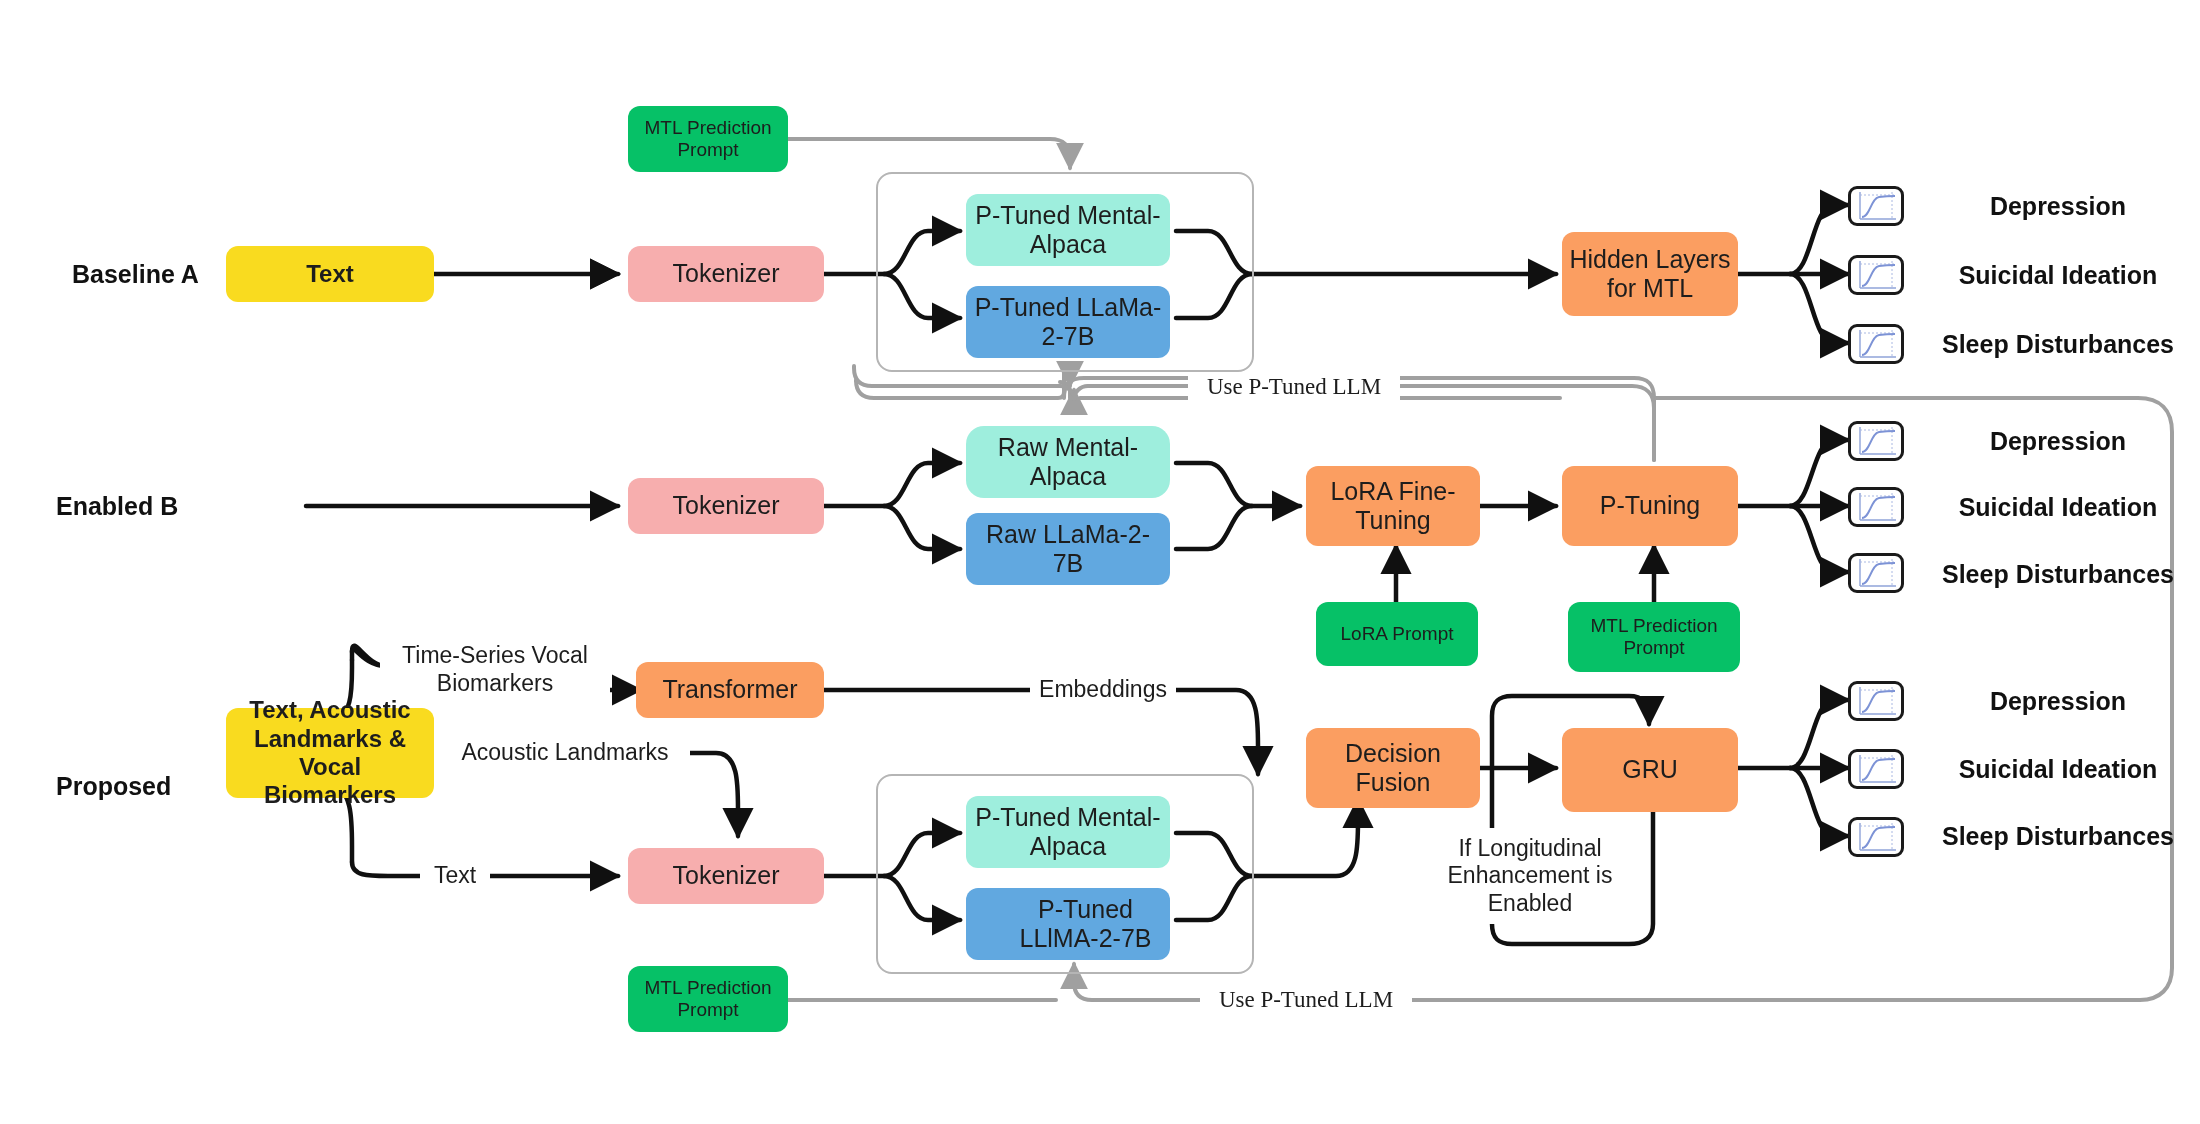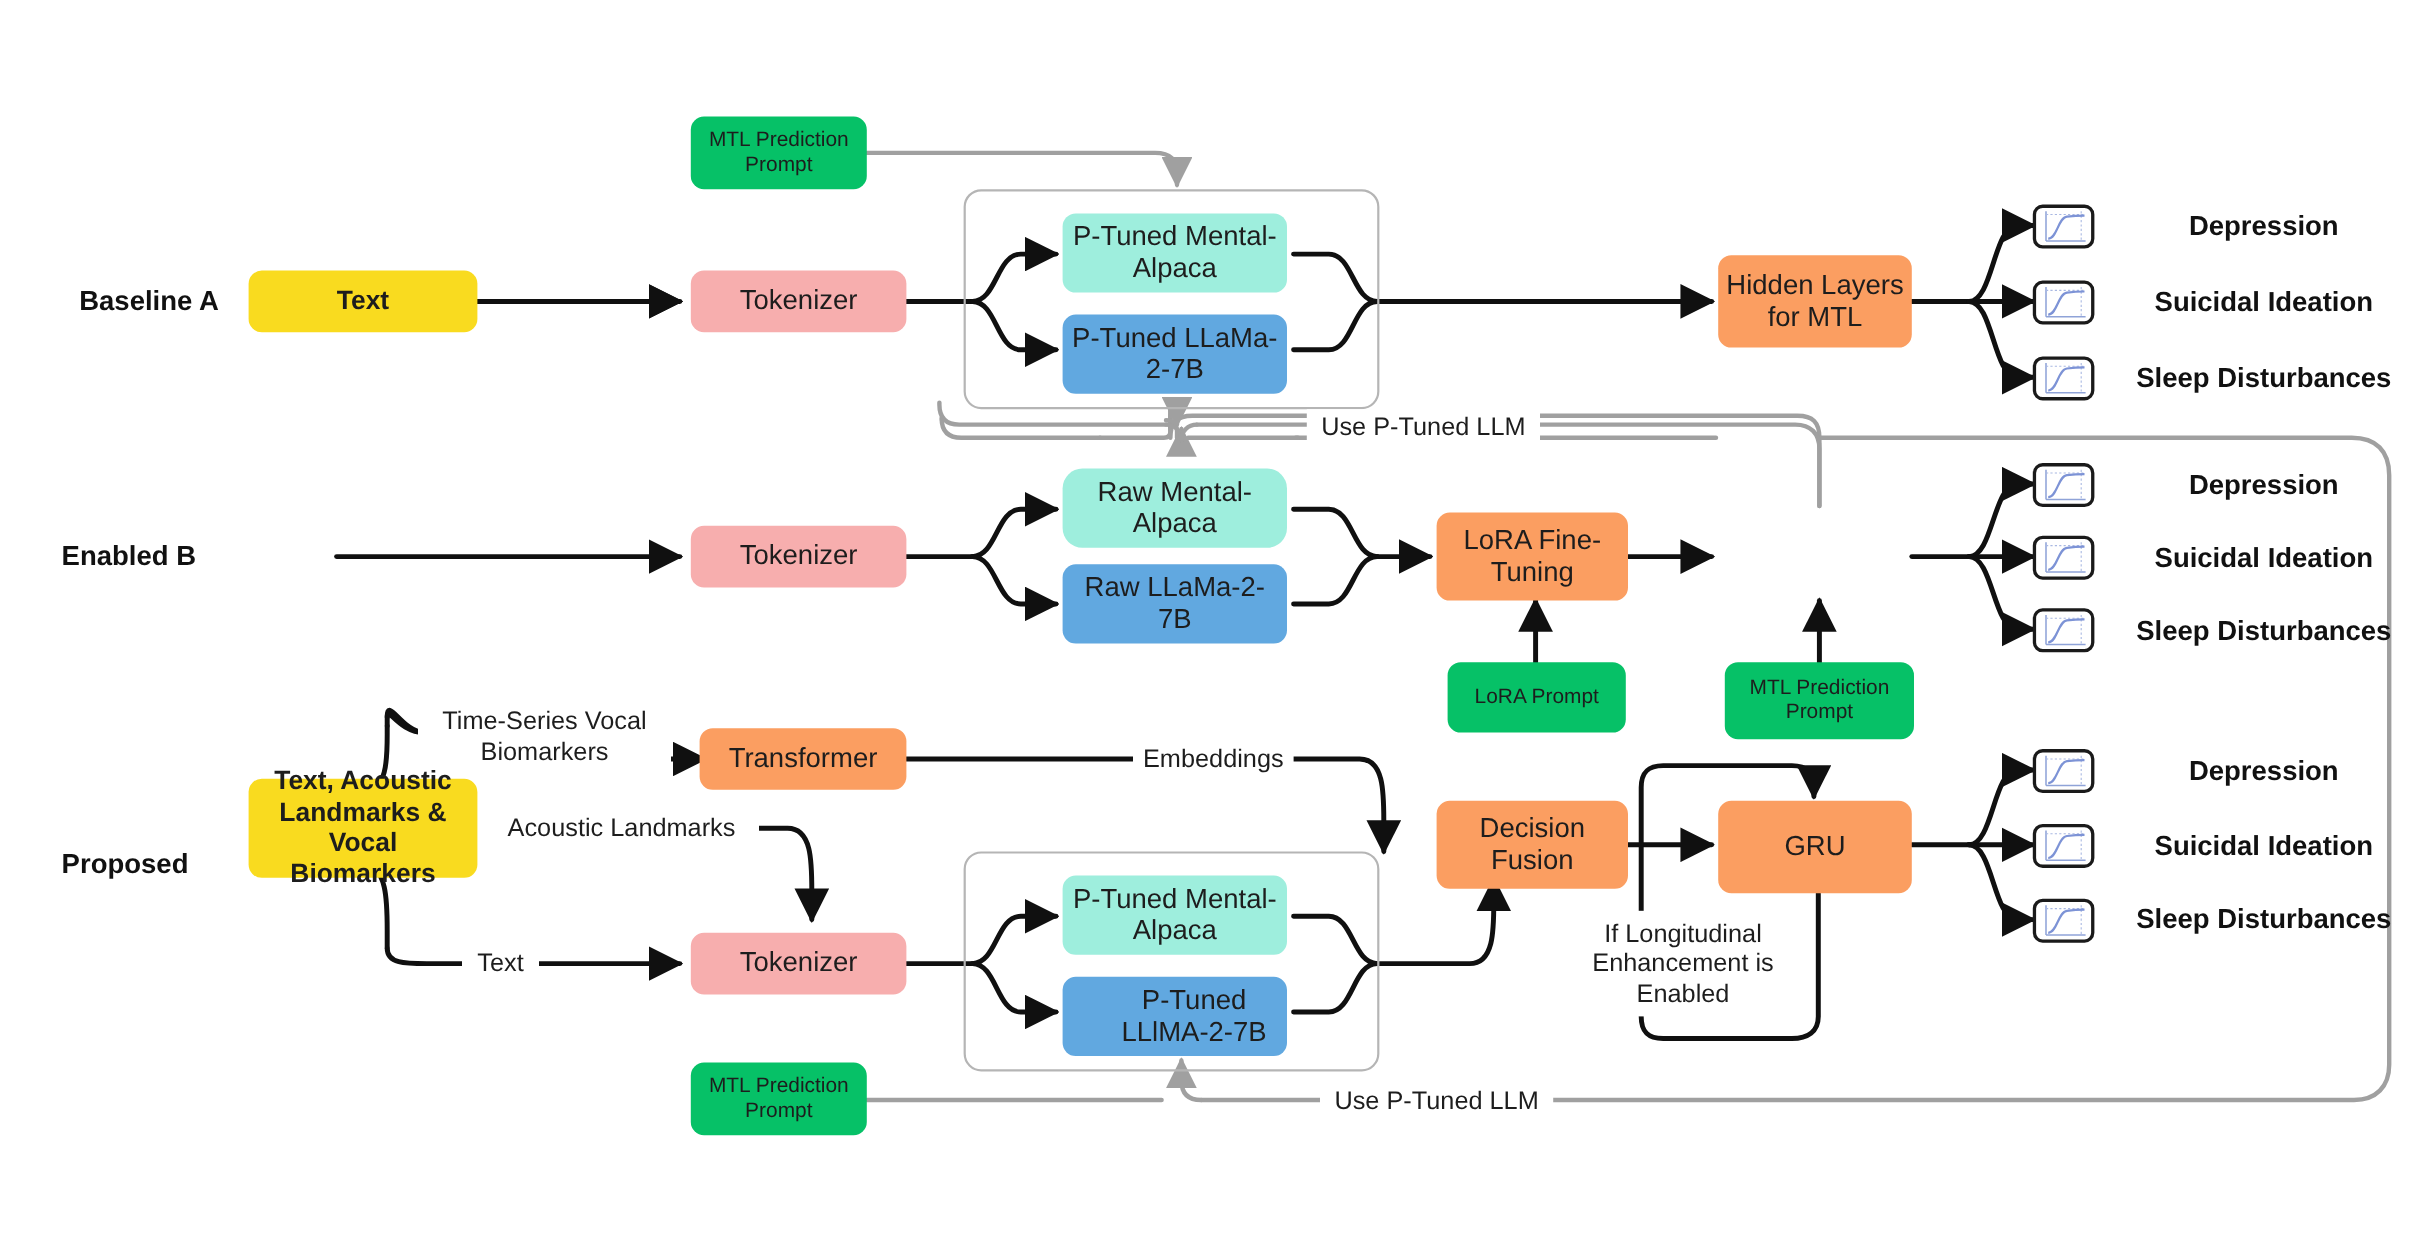--- a/index.html
+++ b/index.html
@@ -10,21 +10,21 @@
 
   .node{position:absolute;box-sizing:border-box;display:flex;align-items:center;
         justify-content:center;text-align:center;border-radius:12px;
         color:#1d1d1d;line-height:1.18;padding:2px 6px;}
   .rowlabel{position:absolute;font-weight:bold;font-size:25px;color:#111;
             display:flex;align-items:center;justify-content:flex-start;}
   .edgelabel{position:absolute;font-size:23px;color:#1d1d1d;text-align:center;
              display:flex;align-items:center;justify-content:center;line-height:1.2;}
   .greylabel{position:absolute;font-size:23px;color:#1d1d1d;text-align:center;
              display:flex;align-items:center;justify-content:center;background:#fff;
-             padding:0 6px;}
+             padding:0 6px;font-family:Liberation Serif, serif;}
   .outlabel{position:absolute;font-weight:bold;font-size:25px;color:#111;
             text-align:center;display:flex;align-items:center;justify-content:center;
             line-height:1.2;}
 
   .n-yellow{background:#f9db1f;font-weight:bold;font-size:24px;}
   .n-pink{background:#f7aeae;font-size:25px;}
   .n-mint{background:#9eeedd;font-size:25px;}
   .n-blue{background:#61a8e0;font-size:25px;}
   .n-orange{background:#fb9e61;font-size:25px;}
   .n-green{background:#06c167;font-size:19px;}
@@ -173,20 +173,21 @@
   <div class="node n-pink" style="left:628px;top:478px;width:196px;height:56px;">Tokenizer</div>
 
   <div class="node n-mint" style="left:966px;top:426px;width:204px;height:72px;border-radius:18px;">Raw Mental-Alpaca</div>
 
   <div class="node n-blue" style="left:966px;top:513px;width:204px;height:72px;">Raw LLaMa-2-7B</div>
 
   <div class="node n-orange" style="left:1306px;top:466px;width:174px;height:80px;">LoRA Fine-Tuning</div>
 
   <div class="node n-green" style="left:1316px;top:602px;width:162px;height:64px;">LoRA Prompt</div>
 
+  <div class="node n-orange" style="left:1562px;top:466px;width:176px;height:80px;">P-Tuning</div>
 
   <div class="node n-green" style="left:1568px;top:602px;width:172px;height:70px;">MTL Prediction Prompt</div>
 
   <div class="node n-yellow" style="left:226px;top:708px;width:208px;height:90px;">Text, Acoustic Landmarks &amp; Vocal Biomarkers</div>
 
   <div class="node n-orange" style="left:636px;top:662px;width:188px;height:56px;">Transformer</div>
 
   <div class="node n-pink" style="left:628px;top:848px;width:196px;height:56px;">Tokenizer</div>
 
   <div class="group" style="left:876px;top:774px;width:378px;height:200px;"></div>

